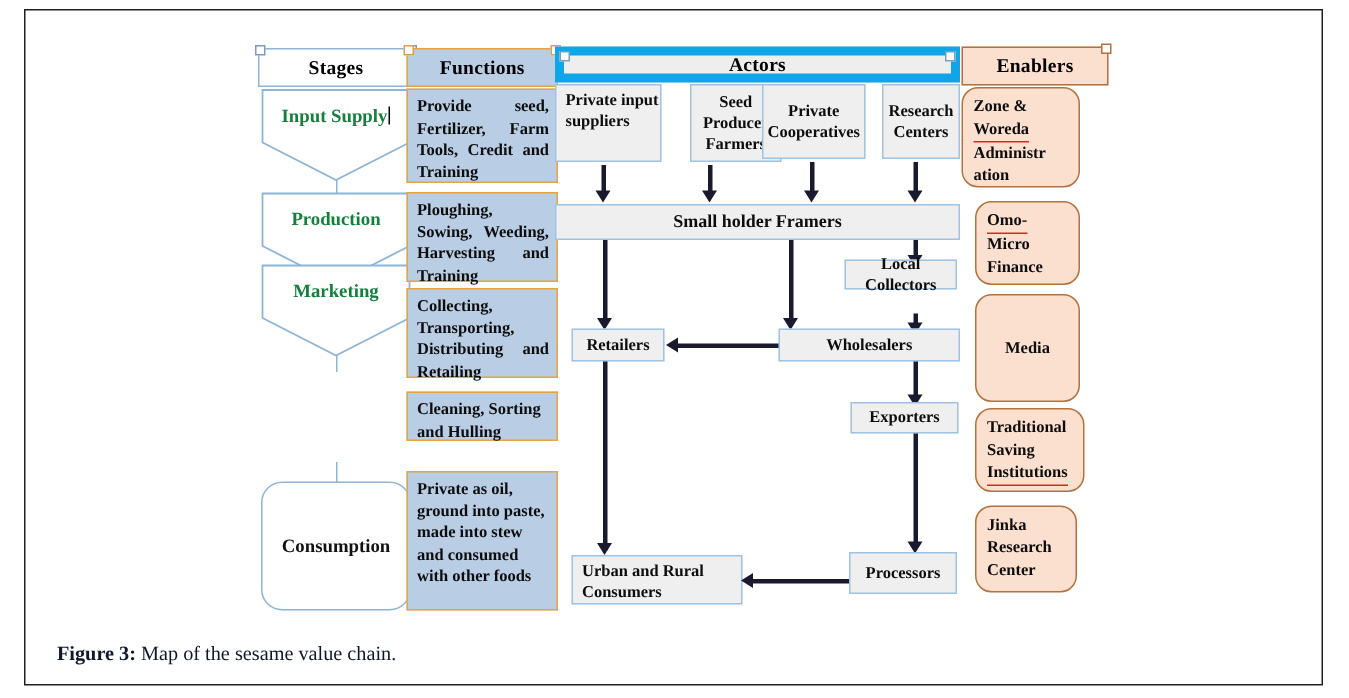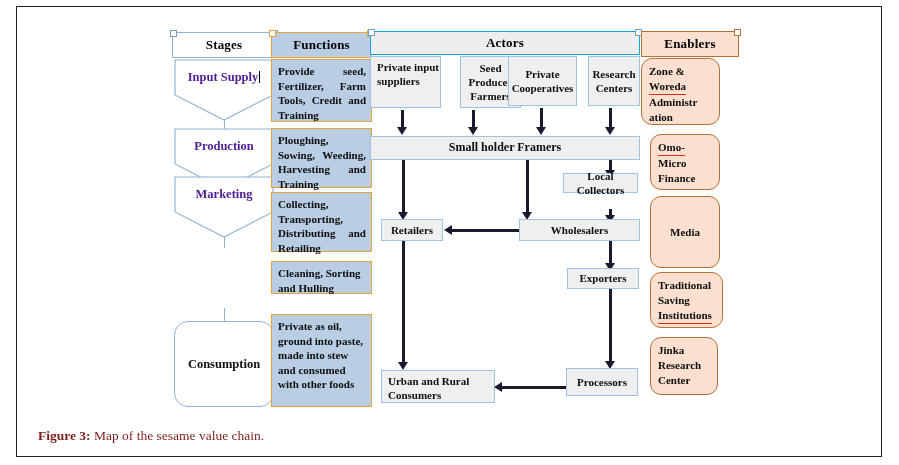--- a/index.html
+++ b/index.html
@@ -16,34 +16,34 @@
   }
   .abs{position:absolute;box-sizing:border-box;}
 
   
   .hdr{
     display:flex;align-items:center;justify-content:center;
     font-weight:bold;font-size:13px;color:#000;letter-spacing:.2px;
   }
   .hdr-stages{background:#ffffff;border:1px solid #8eb4d8;}
   .hdr-functions{background:#b9cde5;border:1.6px solid #e8a33d;}
-  .hdr-actors{background:#eeeeee;border:1px solid #0ea5e9;}
+  .hdr-actors{background:#eeeeee;border:6px solid #0ea5e9;}
   .hdr-enablers{background:#fbe0cf;border:1.6px solid #b5713c;}
 
   
   .handle{position:absolute;width:5px;height:5px;background:#fdfdfd;
           border:1px solid #7d9bc1;}
   .handle.o{border-color:#d9a24a;}
   .handle.e{border-color:#b5713c;}
   .stage-wrap{position:absolute;}
   .stage-svg{position:absolute;left:0;top:0;}
   .stage-label{
     position:absolute;left:0;right:0;top:0;height:58%;
     display:flex;align-items:center;justify-content:center;
-    font-weight:bold;font-size:12.5px;color:#4c1d95;
+    font-weight:bold;font-size:12.5px;color:#15803d;
   }
   .stage-round{
     border:1.2px solid #8eb4d8;background:#ffffff;border-radius:14px;
     display:flex;align-items:center;justify-content:center;
     font-weight:bold;font-size:12.5px;color:#111;
   }
   
   .chev-link{position:absolute;width:1.2px;background:#8eb4d8;}
 
   
@@ -82,21 +82,21 @@
   .arrow-d{position:absolute;width:0;height:0;
     border-left:5.5px solid transparent;border-right:5.5px solid transparent;
     border-top:8px solid #1a1a2e;}
   .arrow-l{position:absolute;width:0;height:0;
     border-top:5.5px solid transparent;border-bottom:5.5px solid transparent;
     border-right:8px solid #1a1a2e;}
 
   
   #caption{
     position:absolute;left:38px;top:428px;
-    font-family:"Liberation Serif", serif;font-size:13.5px;color:#7f1d1d;
+    font-family:"Liberation Serif", serif;font-size:13.5px;color:#0f172a;
     white-space:nowrap;
   }
   #caption b{font-weight:bold;}
 </style>
 </head>
 <body>
 
 <div id="figure-frame"></div>
 
 <div id="diagram">

